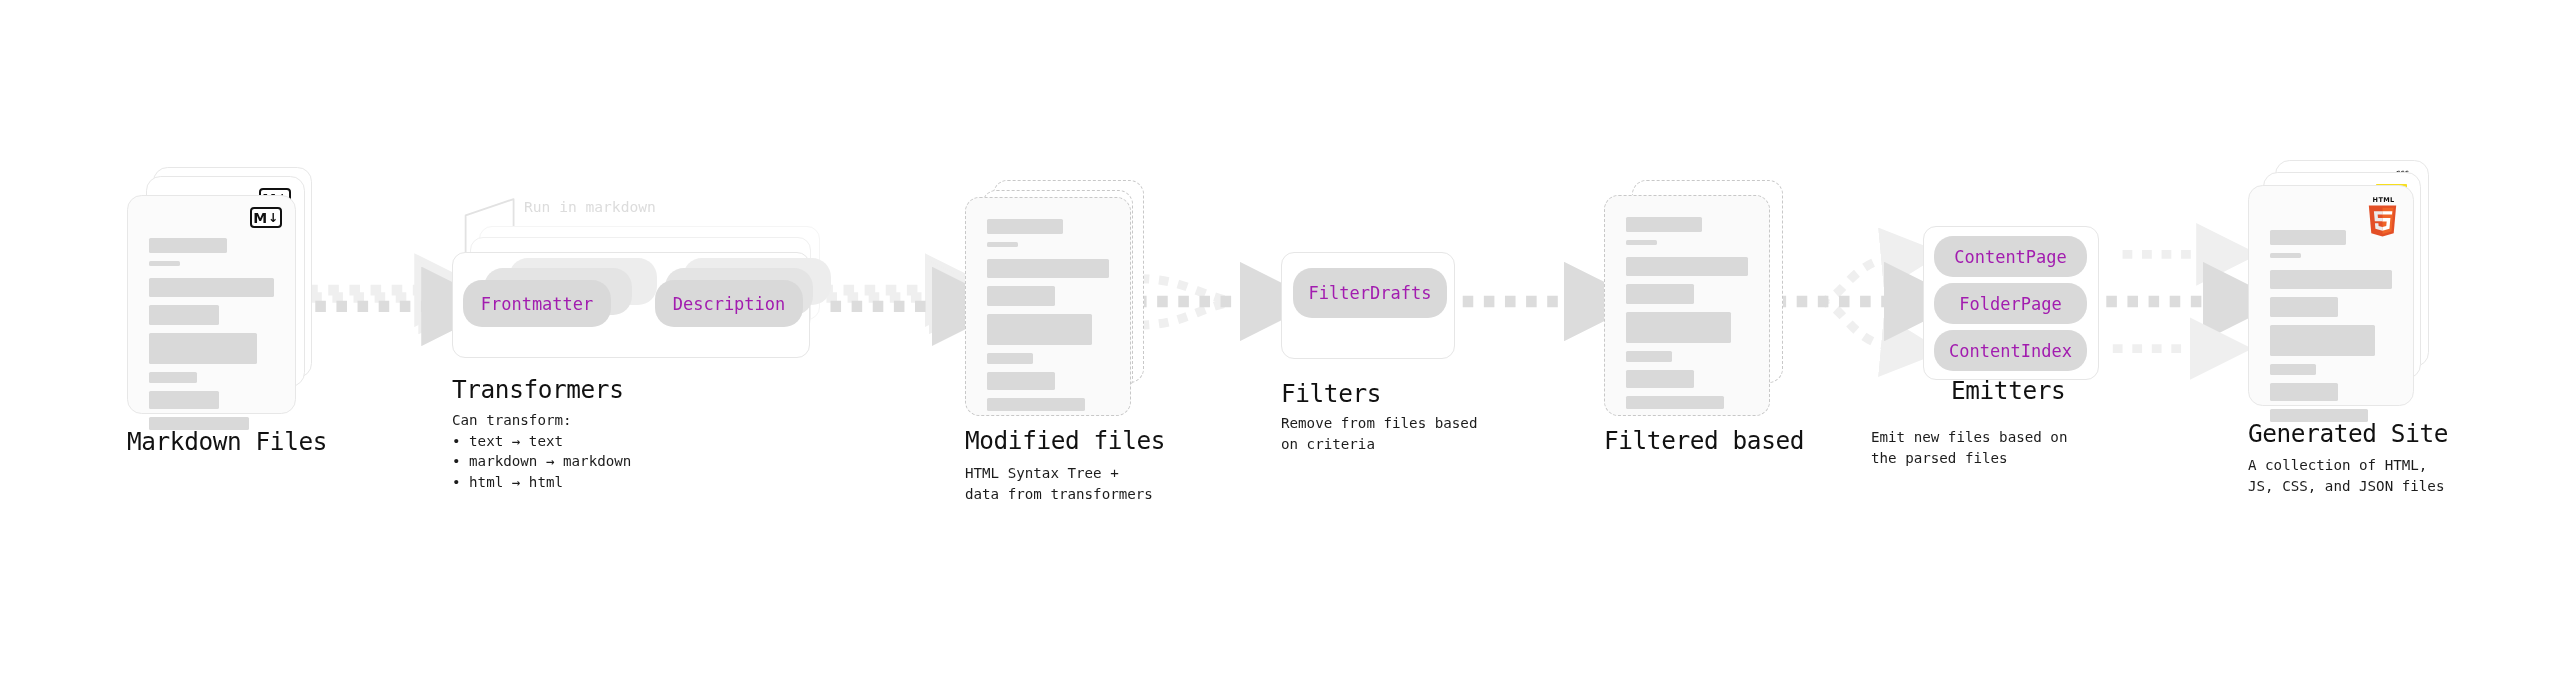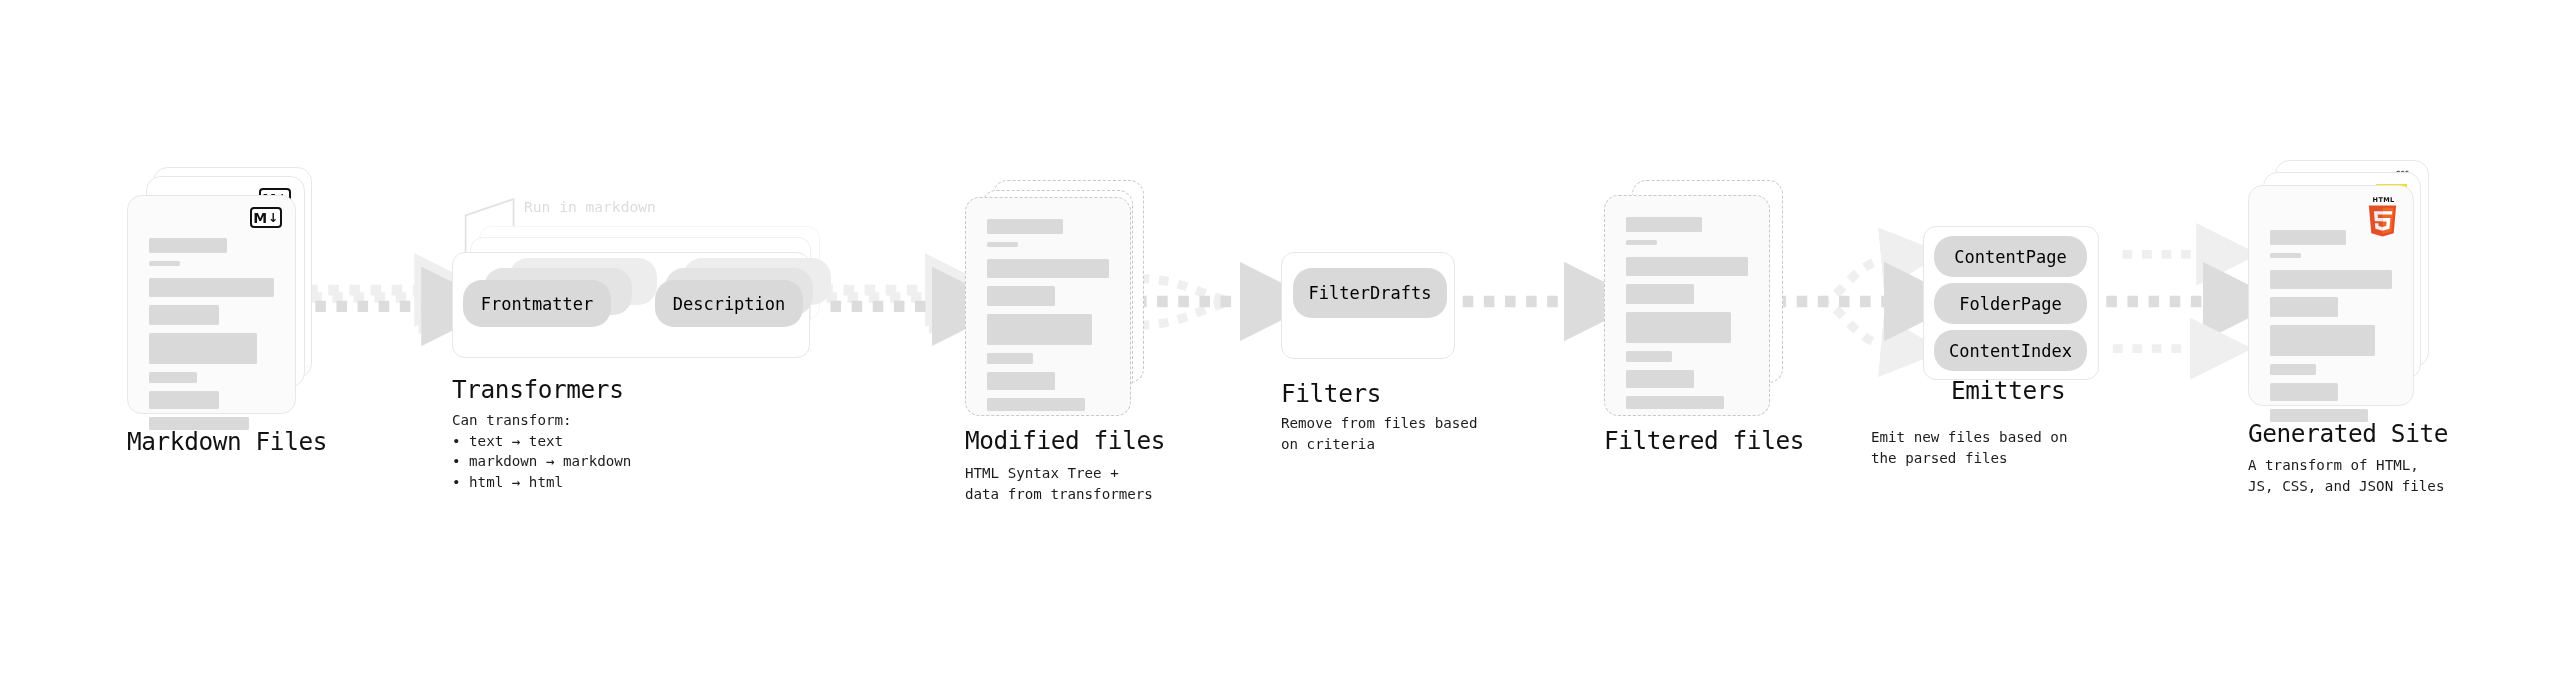--- a/index.html
+++ b/index.html
@@ -52,21 +52,21 @@
     white-space: pre-line;
   }
 
   
   .gbox { position: absolute; border: 1.6px solid #e6e6e6; border-radius: 13px; background: #fff; }
   .gbox.faint1 { border-color: #f0f0f0; }
   .gbox.faint2 { border-color: #f5f5f5; }
   .pill {
     position: absolute; border-radius: 19px; background: #d9d9d9;
     display: flex; align-items: center; justify-content: center;
-    font-size: 17px; color: #000000; white-space: nowrap;
+    font-size: 17px; color: #a21caf; white-space: nowrap;
   }
   .pill.g1 { background: #e4e4e4; }
   .pill.g2 { background: #ededed; }
 
   .parallel-lbl {
     position: absolute; font-size: 14.6px; color: #dcdcdc; white-space: nowrap;
   }
 
   svg.layer { position: absolute; left: 0; top: 0; width: 2576px; height: 681px;
               pointer-events: none; overflow: visible; }
@@ -235,21 +235,21 @@
         <div class="bar" style="width:62%; height:14.6px;"></div>
         <div class="bar" style="width:25%; height:5.7px; margin-bottom:11.4px;"></div>
         <div class="bar" style="width:100%; height:19.5px;"></div>
         <div class="bar" style="width:56%; height:19.5px;"></div>
         <div class="bar" style="width:86%; height:31px;"></div>
         <div class="bar" style="width:38%; height:10.6px;"></div>
         <div class="bar" style="width:56%; height:18px;"></div>
         <div class="bar" style="width:80%; height:13px;"></div>
       </div>
     </div>
-    <div class="title" style="left:1604px; top:426px;">Filtered files</div>
+    <div class="title" style="left:1604px; top:426px;">Filtered based</div>
   </div>
 
   <div>
     <div class="gbox" style="left:1923px; top:226px; width:176px; height:154px;"></div>
     <div class="pill" style="left:1934px; top:236px; width:153px; height:41px;">
       <span>ContentPage</span>
     </div>
     <div class="pill" style="left:1934px; top:283px; width:153px; height:41px;">
       <span>FolderPage</span>
     </div>
@@ -291,18 +291,18 @@
         <div class="bar" style="width:25%; height:5.7px; margin-bottom:11.4px;"></div>
         <div class="bar" style="width:100%; height:19.5px;"></div>
         <div class="bar" style="width:56%; height:19.5px;"></div>
         <div class="bar" style="width:86%; height:31px;"></div>
         <div class="bar" style="width:38%; height:10.6px;"></div>
         <div class="bar" style="width:56%; height:18px;"></div>
         <div class="bar" style="width:80%; height:13px;"></div>
       </div>
     </div>
     <div class="title" style="left:2248px; top:419px;">Generated Site</div>
-    <div class="caption" style="left:2248px; top:455px; width:268px;">A transform of HTML,
+    <div class="caption" style="left:2248px; top:455px; width:268px;">A collection of HTML,
 JS, CSS, and JSON files</div>
   </div>
 
 </div>
 
 
 </body></html>

